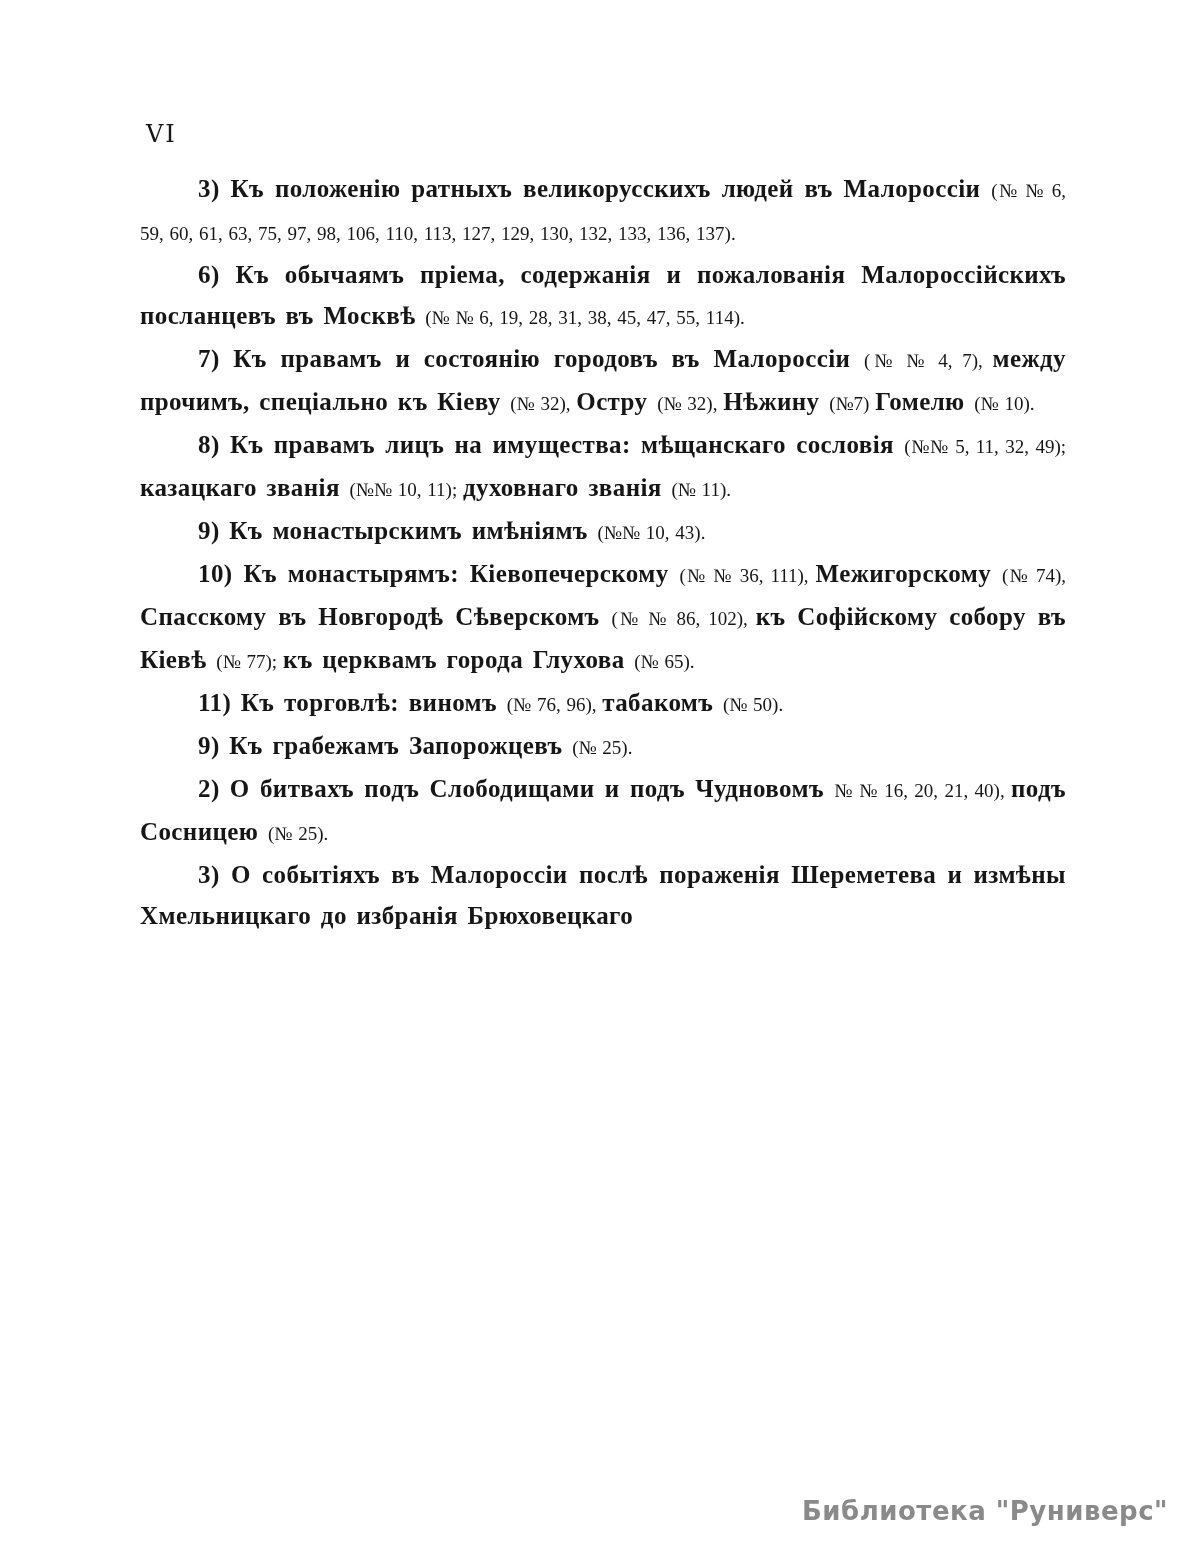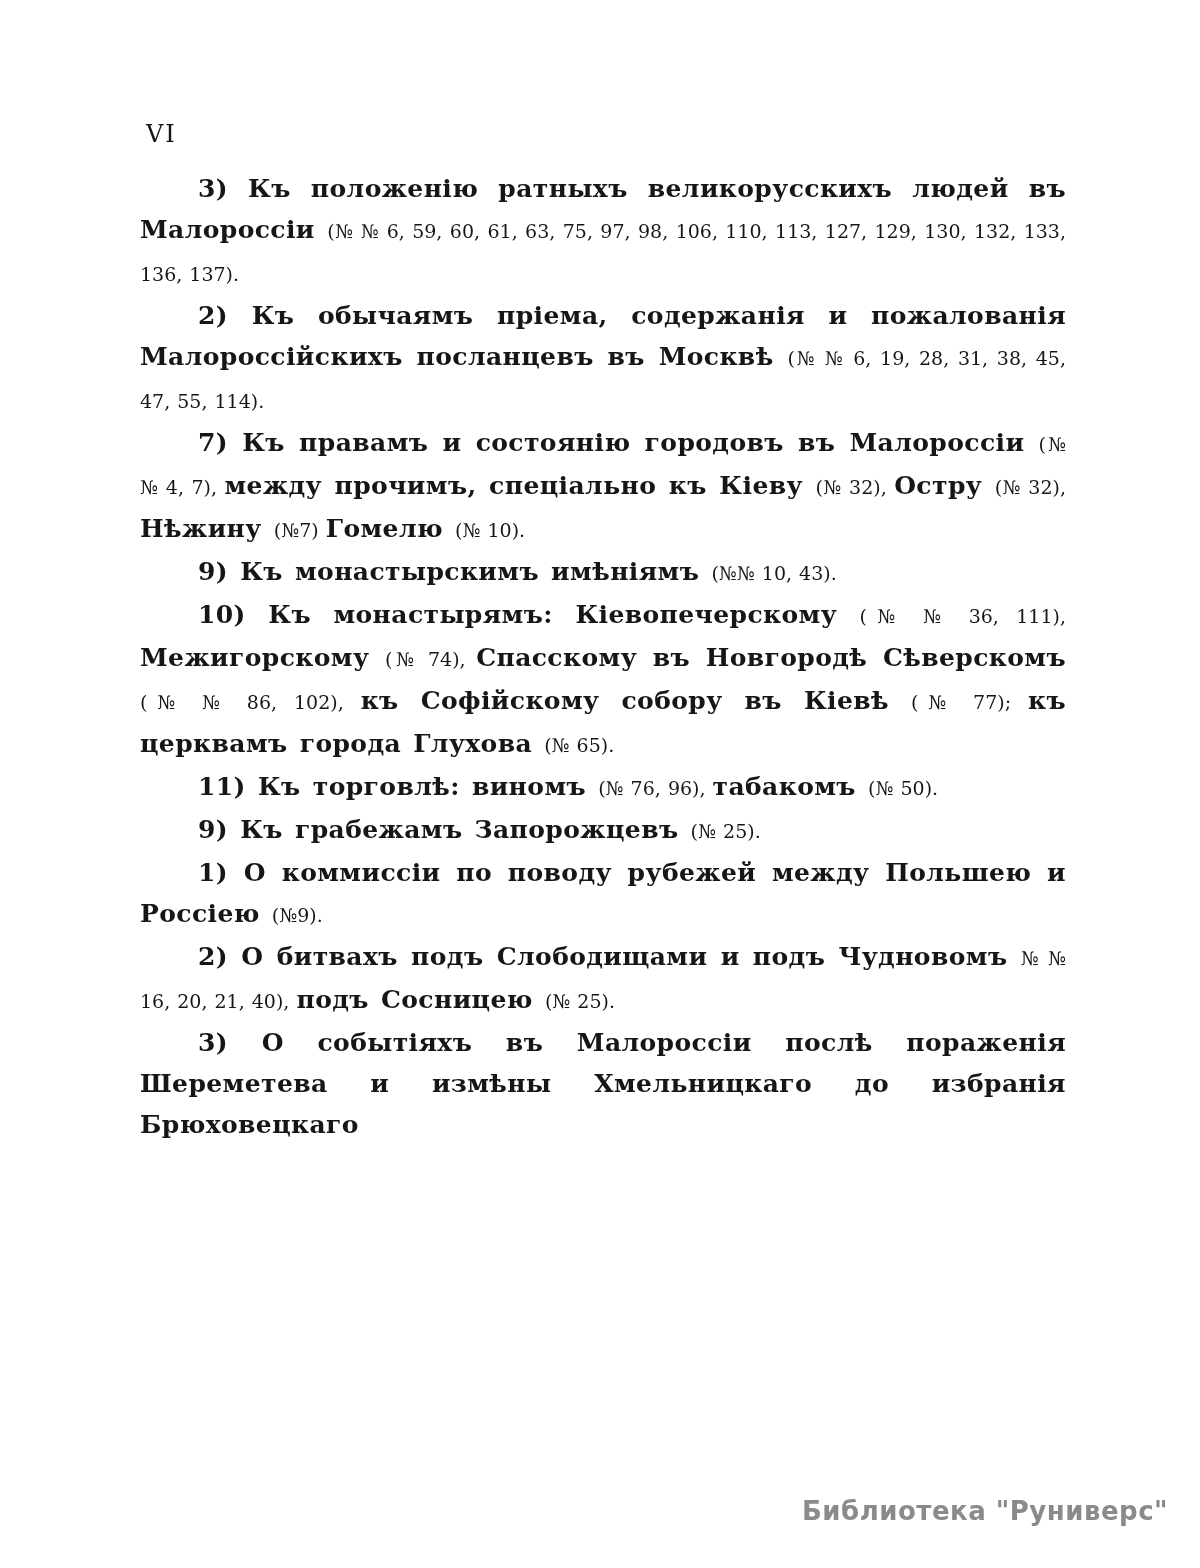--- a/index.html
+++ b/index.html
@@ -33,20 +33,21 @@
   p.para {
     margin: 0;
     padding: 0;
     text-indent: 58px;
     text-align: justify;
     font-weight: 700;
     font-size: 25px;
     line-height: 41px;
     letter-spacing: 0.4px;
     word-spacing: 3px;
+    font-family: Liberation Serif, serif;
   }
   p.para .ref {
     font-weight: 400;
     font-size: 19px;
     letter-spacing: 0;
     word-spacing: 1px;
   }
   .watermark {
     position: absolute;
     left: 802px;
@@ -59,25 +60,25 @@
   }
 </style>
 </head>
 <body>
 
 <div class="page">
   <div class="page-number">VI</div>
 
   <div class="text-block">
       <p class="para"><span class="main">3) Къ положенію ратныхъ великорусскихъ людей въ Малороссіи </span><span class="ref">(№ № 6, 59, 60, 61, 63, 75, 97, 98, 106, 110, 113, 127, 129, 130, 132, 133, 136, 137).</span></p>
-      <p class="para"><span class="main">2) Къ обычаямъ пріема, содержанія и пожалованія Малороссійскихъ посланцевъ въ Москвѣ </span><span class="ref">(№ № 6, 19, 28, 31, 38, 45, 47, 55, 114).</span></p>
+      <p class="para"><span class="main">6) Къ обычаямъ пріема, содержанія и пожалованія Малороссійскихъ посланцевъ въ Москвѣ </span><span class="ref">(№ № 6, 19, 28, 31, 38, 45, 47, 55, 114).</span></p>
       <p class="para"><span class="main">7) Къ правамъ и состоянію городовъ въ Малороссіи </span><span class="ref">(№ № 4, 7), </span><span class="main">между прочимъ, спеціально къ Кіеву </span><span class="ref">(№ 32), </span><span class="main">Остру </span><span class="ref">(№ 32), </span><span class="main">Нѣжину </span><span class="ref">(№7) </span><span class="main">Гомелю </span><span class="ref">(№ 10).</span></p>
+      <p class="para"><span class="main">8) Къ правамъ лицъ на имущества: мѣщанскаго сословія </span><span class="ref">(№№ 5, 11, 32, 49); </span><span class="main">казацкаго званія </span><span class="ref">(№№ 10, 11); </span><span class="main">духовнаго званія </span><span class="ref">(№ 11).</span></p>
       <p class="para"><span class="main">9) Къ монастырскимъ имѣніямъ </span><span class="ref">(№№ 10, 43).</span></p>
       <p class="para"><span class="main">10) Къ монастырямъ: Кіевопечерскому </span><span class="ref">(№ № 36, 111), </span><span class="main">Межигорскому </span><span class="ref">(№ 74), </span><span class="main">Спасскому въ Новгородѣ Сѣверскомъ </span><span class="ref">(№ № 86, 102), </span><span class="main">къ Софійскому собору въ Кіевѣ </span><span class="ref">(№ 77); </span><span class="main">къ церквамъ города Глухова </span><span class="ref">(№ 65).</span></p>
       <p class="para"><span class="main">11) Къ торговлѣ: виномъ </span><span class="ref">(№ 76, 96), </span><span class="main">табакомъ </span><span class="ref">(№ 50).</span></p>
       <p class="para"><span class="main">9) Къ грабежамъ Запорожцевъ </span><span class="ref">(№ 25).</span></p>
-      <p class="para"><span class="main">1) О коммиссіи по поводу рубежей между Польшею и Россіею </span><span class="ref">(№9).</span></p>
       <p class="para"><span class="main">2) О битвахъ подъ Слободищами и подъ Чудновомъ </span><span class="ref">№ № 16, 20, 21, 40), </span><span class="main">подъ Сосницею </span><span class="ref">(№ 25).</span></p>
       <p class="para"><span class="main">3) О событіяхъ въ Малороссіи послѣ пораженія Шереметева и измѣны Хмельницкаго до избранія Брюховецкаго </span></p>
     </div>
 
   <div class="watermark">Библиотека "Руниверс"</div>
 </div>
 
 </body></html>

